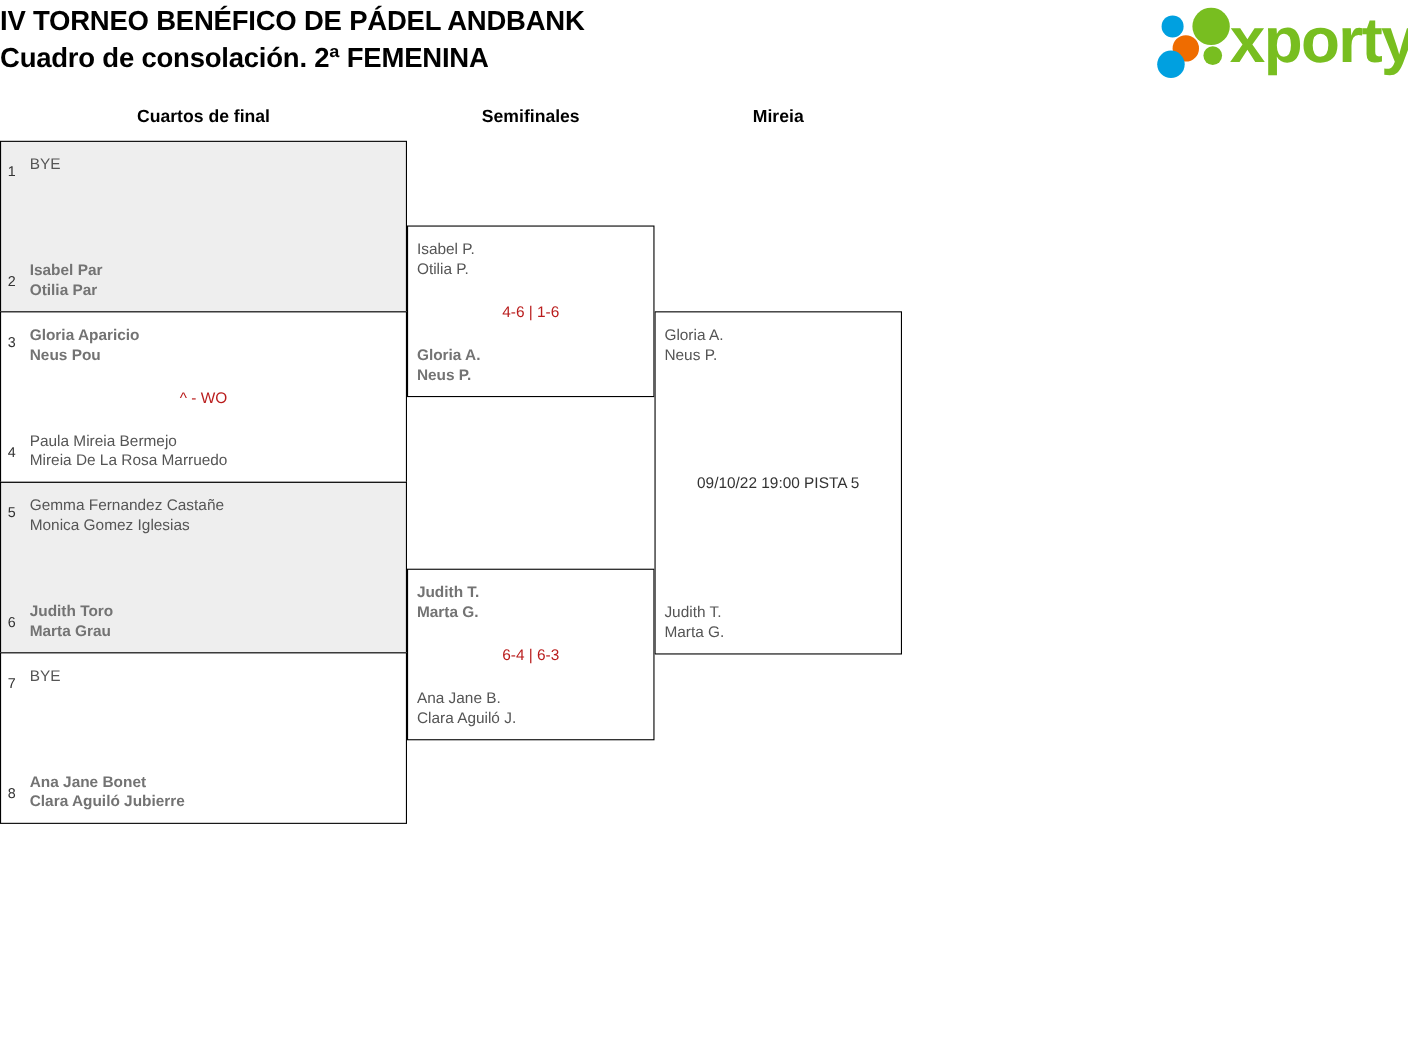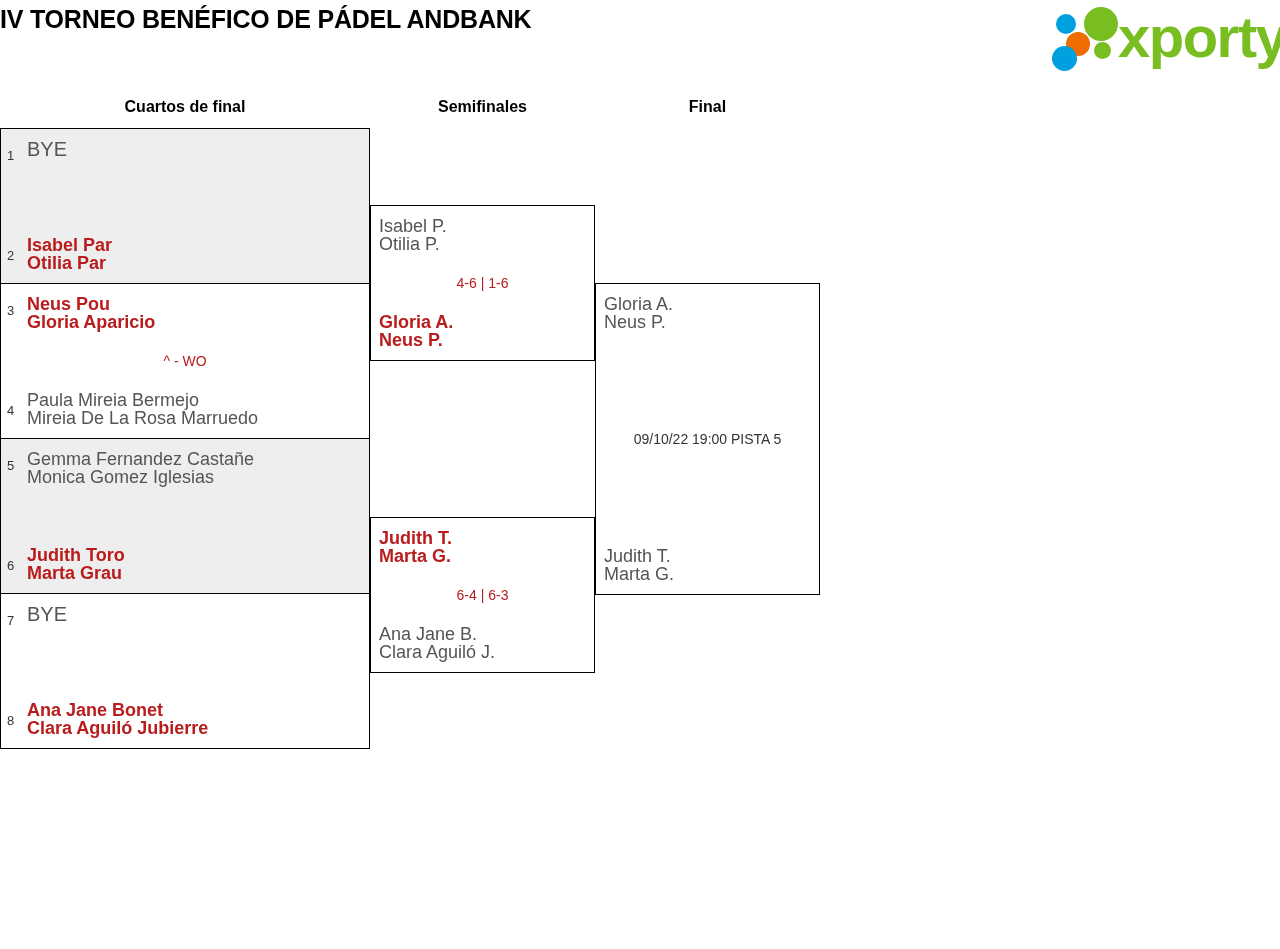--- a/index.html
+++ b/index.html
@@ -113,87 +113,88 @@
     position: absolute;
     left: 6px;
     font-size: 13px;
     color: #333333;
     line-height: 18px;
   }
   .player.top .seed    { top: 7px; }
   .player.bottom .seed { bottom: 7px; }
 
   .pname {
-    font-size: 18px;
+    font-size: 14px;
     line-height: 18px;
     white-space: nowrap;
   }
-  .winner .pname { color: #b91c1c; font-weight: bold; }
+  .winner .pname { color: #737373; font-weight: bold; }
   .loser  .pname { color: #555555; font-weight: normal; }
-  .bye .pname { color: #555555; font-weight: normal; font-size: 20px; }
+  .bye .pname { color: #555555; font-weight: normal; font-size: 14px; }
 
   .score {
     position: absolute;
     left: 0; width: 100%;
     top: 50%;
     transform: translateY(-50%);
     text-align: center;
     font-size: 14px;
     color: #b91c1c;
     line-height: 18px;
   }
   .fin .score { color: #333333; }
 </style>
 </head>
 <body>
 
 <div class="header">
 
   <div class="title-block">
     <div class="title-line">IV TORNEO BENÉFICO DE PÁDEL ANDBANK</div>
+    <div class="title-line">Cuadro de consolación. 2ª FEMENINA</div>
   </div>
 
   <div class="logo">
     <div class="logo-dots">
       <span class="dot dot-blue-sm"></span>
       <span class="dot dot-green-lg"></span>
       <span class="dot dot-orange"></span>
       <span class="dot dot-green-sm"></span>
       <span class="dot dot-blue-lg"></span>
     </div>
     <div class="logo-text">xporty</div>
   </div>
 
 </div>
 
 <div class="round-head" id="round-qf">Cuartos de final</div>
 <div class="round-head" id="round-sf">Semifinales</div>
-<div class="round-head" id="round-fin">Final</div>
+<div class="round-head" id="round-fin">Mireia</div>
 
 <div class="bracket">
 
   <div class="match qf shaded" id="qf1">
     <div class="player top bye">
       <span class="seed">1</span>
       <div class="pname">BYE</div>
       <div class="pname"></div>
     </div>
     <div class="score"></div>
     <div class="player bottom winner">
       <span class="seed">2</span>
       <div class="pname">Isabel Par</div>
       <div class="pname">Otilia Par</div>
     </div>
   </div>
 
   <div class="match qf" id="qf2">
     <div class="player top winner">
       <span class="seed">3</span>
+      <div class="pname">Gloria Aparicio</div>
       <div class="pname">Neus Pou</div>
-      <div class="pname">Gloria Aparicio</div>
     </div>
     <div class="score">^ - WO</div>
     <div class="player bottom loser">
       <span class="seed">4</span>
       <div class="pname">Paula Mireia Bermejo</div>
       <div class="pname">Mireia De La Rosa Marruedo</div>
     </div>
   </div>
 
   <div class="match qf shaded" id="qf3">

